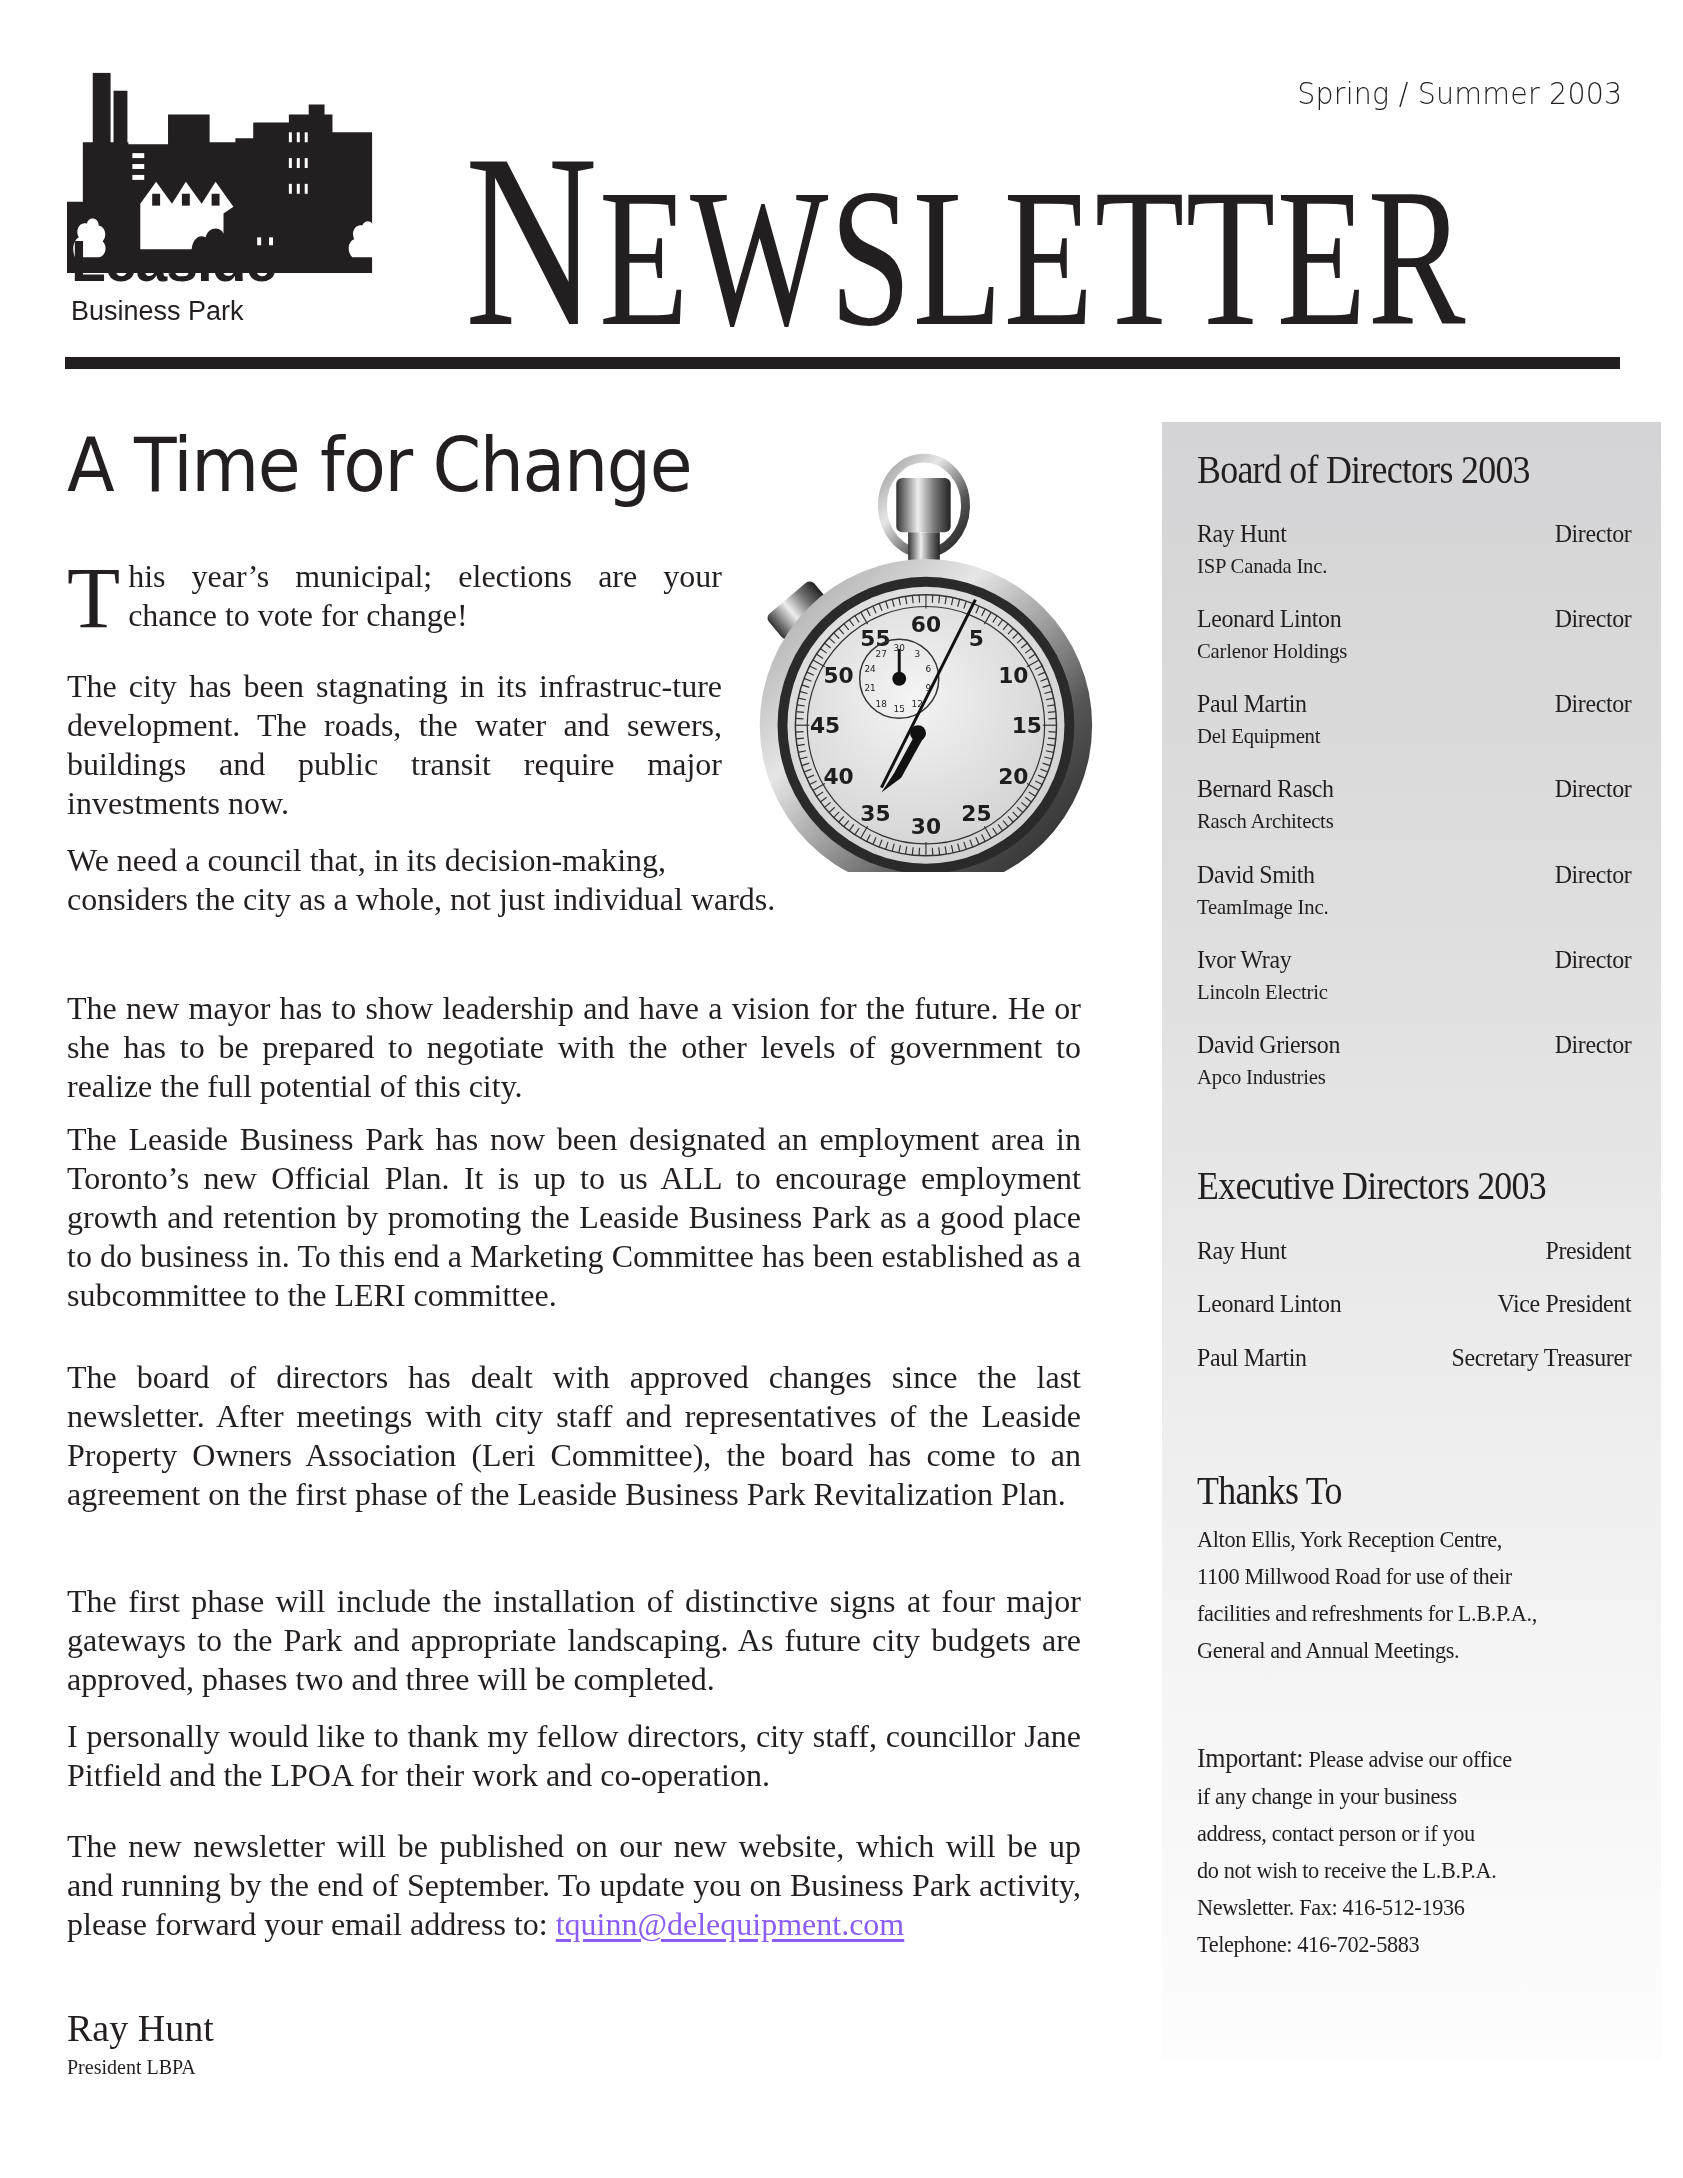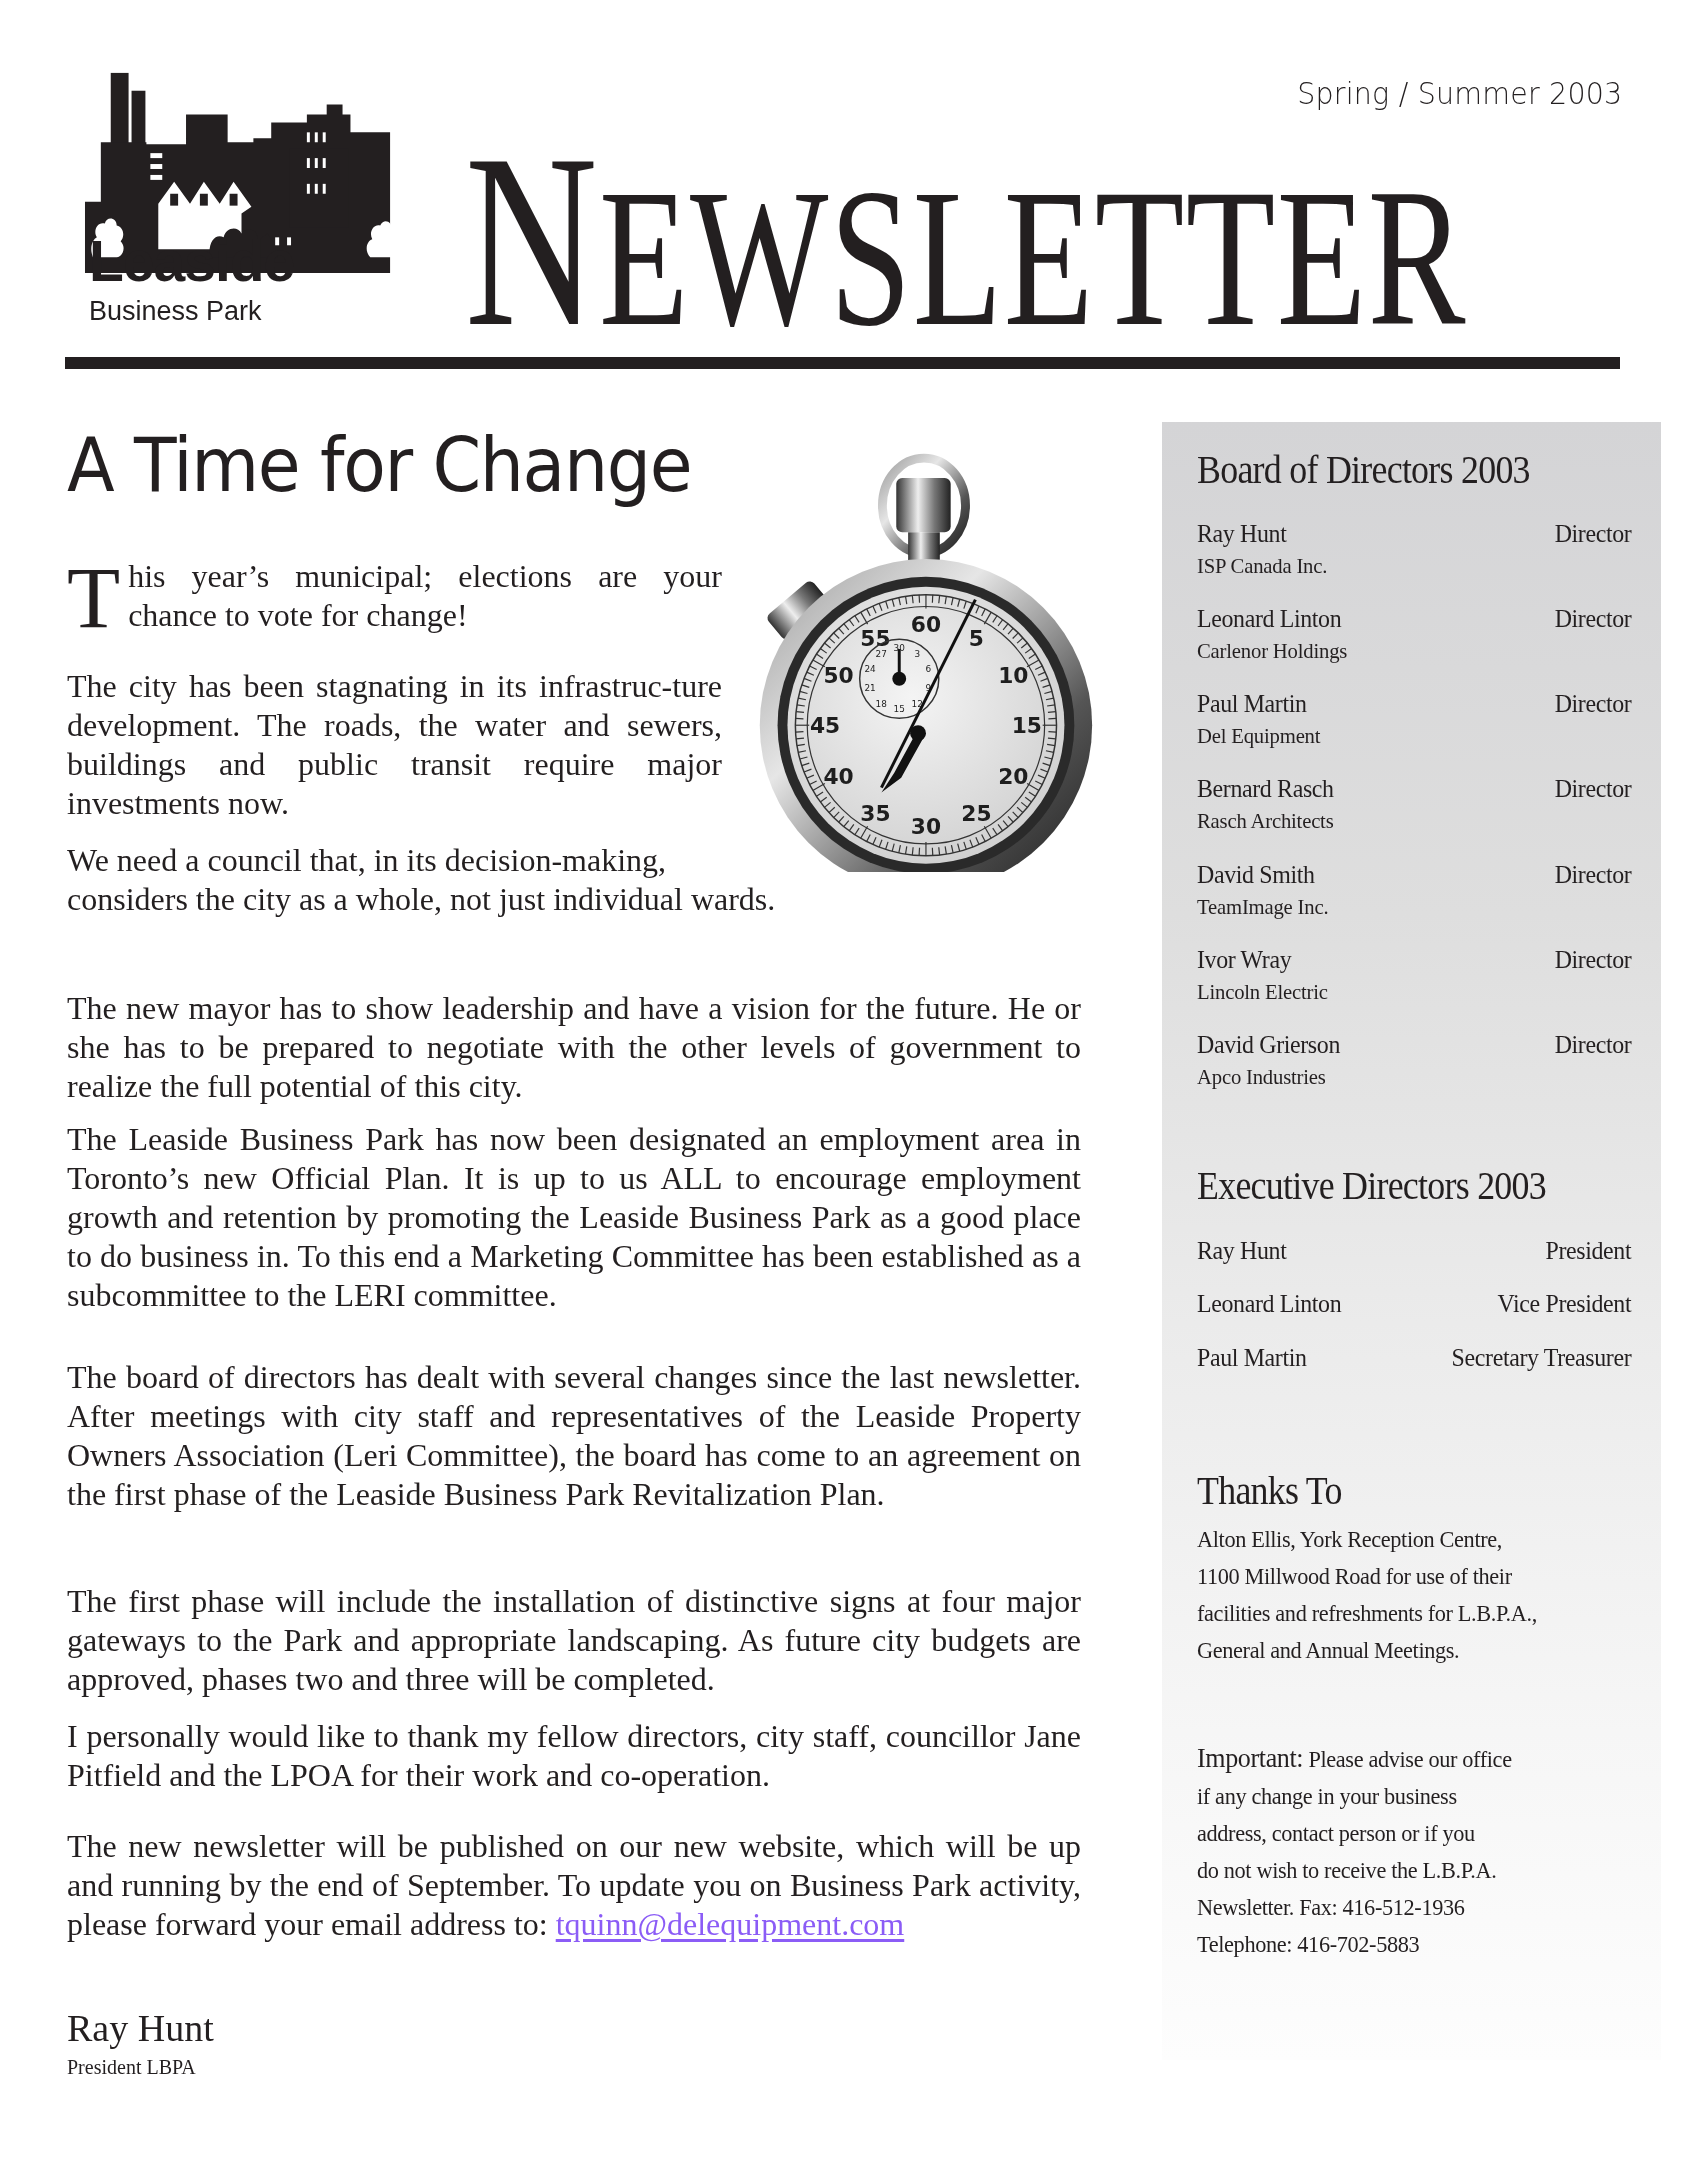--- a/index.html
+++ b/index.html
@@ -1,20 +1,20 @@
 <!DOCTYPE html>
 <html><head>
 <meta charset="utf-8">
 <style>
   html, body { margin: 0; padding: 0; background: #ffffff; }
   body { width: 1683px; height: 2178px; position: relative; overflow: hidden; color: #231f20; }
   .abs { position: absolute; }
 
   
-  #logo { left: 65px; top: 63px; width: 317px; height: 269px; margin-left: 18px; }
+  #logo { left: 65px; top: 63px; width: 317px; height: 269px; }
   #logo svg { display: block; width: 317px; height: 210px; }
   #logo-word {
     position: absolute; left: 6px; top: 170px; width: 317px;
     font-family: "Liberation Sans", sans-serif; font-weight: 700;
     font-size: 57px; line-height: 57px; letter-spacing: -1px; color: #231f20;
   }
   #logo-sub {
     position: absolute; left: 6px; top: 230px; width: 317px;
     font-family: "Liberation Sans", sans-serif; font-weight: 400;
     font-size: 27px; line-height: 36px; color: #231f20;
@@ -168,21 +168,21 @@
 <h1 id="article-title" class="abs" style="margin:0">A Time for Change</h1>
 
 <p id="p-intro" class="abs body-text">
   <span class="dropcap">T</span><span>his year’s municipal; elections are your chance to vote for change!</span>
 </p>
 
 <p id="p1" class="abs body-text">The city has been stagnating in its infrastruc-ture development. The roads, the water and sewers, buildings and public transit require major investments now.</p>
 <p id="p2" class="abs body-text">We need a council that, in its decision-making, considers the city as a whole, not just individual wards.</p>
 <p id="p3" class="abs body-text">The new mayor has to show leadership and have a vision for the future. He or she has to be prepared to negotiate with the other levels of government to realize the full potential of this city.</p>
 <p id="p4" class="abs body-text">The Leaside Business Park has now been designated an employment area in Toronto’s new Official Plan. It is up to us ALL to encourage employment growth and retention by promoting the Leaside Business Park as a good place to do business in. To this end a Marketing Committee has been established as a subcommittee to the LERI committee.</p>
-<p id="p5" class="abs body-text">The board of directors has dealt with several changes since the last newsletter. After meetings with city staff and representatives of the Leaside Property Owners Association (Leri Committee), the board has come to an agreement on the first phase of the Leaside Business Park Revitalization Plan.</p>
+<p id="p5" class="abs body-text">The board of directors has dealt with approved changes since the last newsletter. After meetings with city staff and representatives of the Leaside Property Owners Association (Leri Committee), the board has come to an agreement on the first phase of the Leaside Business Park Revitalization Plan.</p>
 <p id="p6" class="abs body-text">The first phase will include the installation of distinctive signs at four major gateways to the Park and appropriate landscaping. As future city budgets are approved, phases two and three will be completed.</p>
 <p id="p7" class="abs body-text">I personally would like to thank my fellow directors, city staff, councillor Jane Pitfield and the LPOA for their work and co-operation.</p>
 <p id="p8" class="abs body-text">
   <span>The new newsletter will be published on our new website, which will be up and running by the end of September. To update you on Business Park activity, please forward your email address to: </span><a id="email-link" title="tquinn@delequipment.com">tquinn@delequipment.com</a>
 </p>
 
 <div id="sign-name" class="abs">Ray Hunt</div>
 <div id="sign-title" class="abs">President LBPA</div>
 
 <div id="stopwatch" class="abs">

